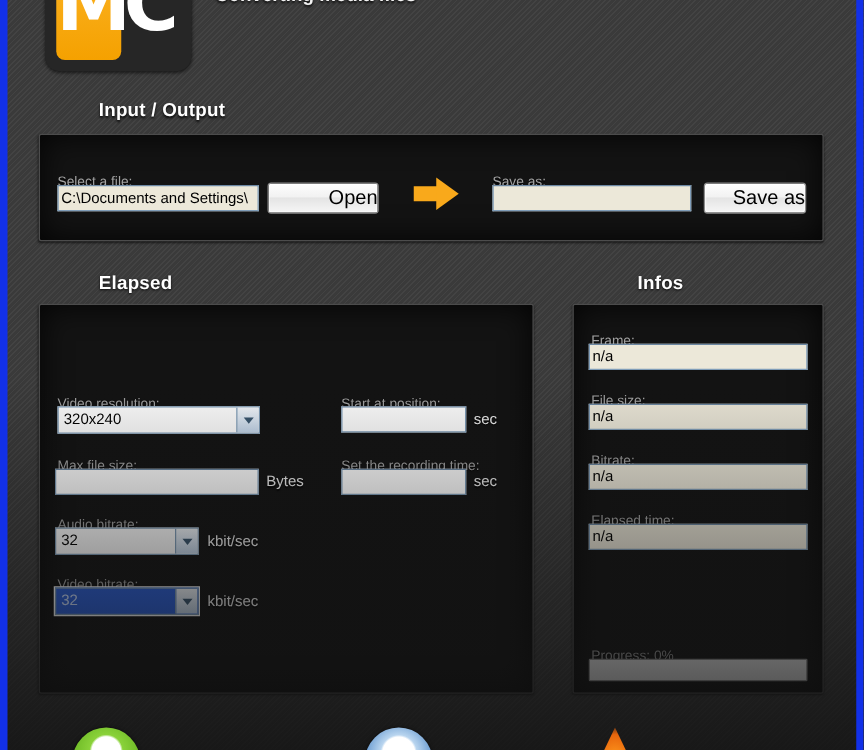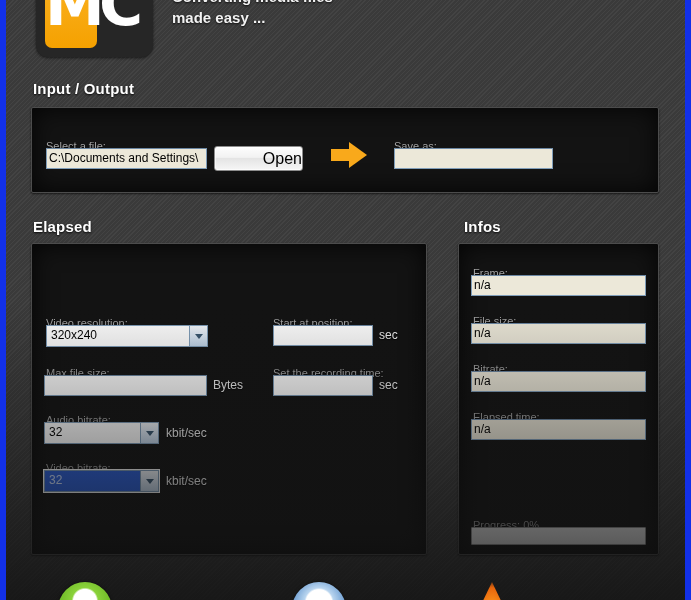--- a/index.html
+++ b/index.html
@@ -111,20 +111,21 @@
   }
 
   
   .section-title {
     position: absolute;
     color: #ffffff;
     font-size: 15px;
     font-weight: bold;
     text-shadow: 0 1px 2px rgba(0,0,0,0.9);
     letter-spacing: 0.2px;
+    margin-left: 46px;
   }
   #title-io       { left: 33px; top: 80px; }
   #title-settings { left: 33px; top: 218px; }
   #title-infos    { left: 464px; top: 218px; }
 
   
   .panel {
     position: absolute;
     background: #131313;
     border: 1px solid #4c4c4c;
@@ -296,37 +297,37 @@
   <div class="edge-stripe left"></div>
   <div class="edge-stripe right"></div>
 
   <div class="header">
     <div class="logo">
       <div class="logo-m">M</div>
       <div class="logo-c">C</div>
     </div>
     <div class="tagline">
       <div>Converting media files</div>
-      <div>made easy ...</div>
     </div>
   </div>
 
   <div class="section-title" id="title-io">Input / Output</div>
 
   <div class="panel" id="panel-io">
     <div class="field-label" style="left:14px; top:22px;">Select a file:</div>
 
     <div class="textbox" style="left:14px; top:40px; width:161px; height:21px;">C:\Documents and Settings\</div>
 
     <div class="btn" style="left:182px; top:38px; width:89px; height:25px; line-height:23px;">Open</div>
 
     <div class="field-label" style="left:362px; top:22px;">Save as:</div>
 
     <div class="textbox" style="left:362px; top:40px; width:159px; height:21px;" placeholder=""></div>
 
+    <div class="btn" style="left:531px; top:38px; width:82px; height:25px; line-height:23px;">Save as</div>
   </div>
 
   <div class="arrow-orange">
     <div class="shaft"></div>
     <div class="head"></div>
   </div>
 
   <div class="section-title" id="title-settings">Elapsed</div>
 
   <div class="panel" id="panel-settings">

